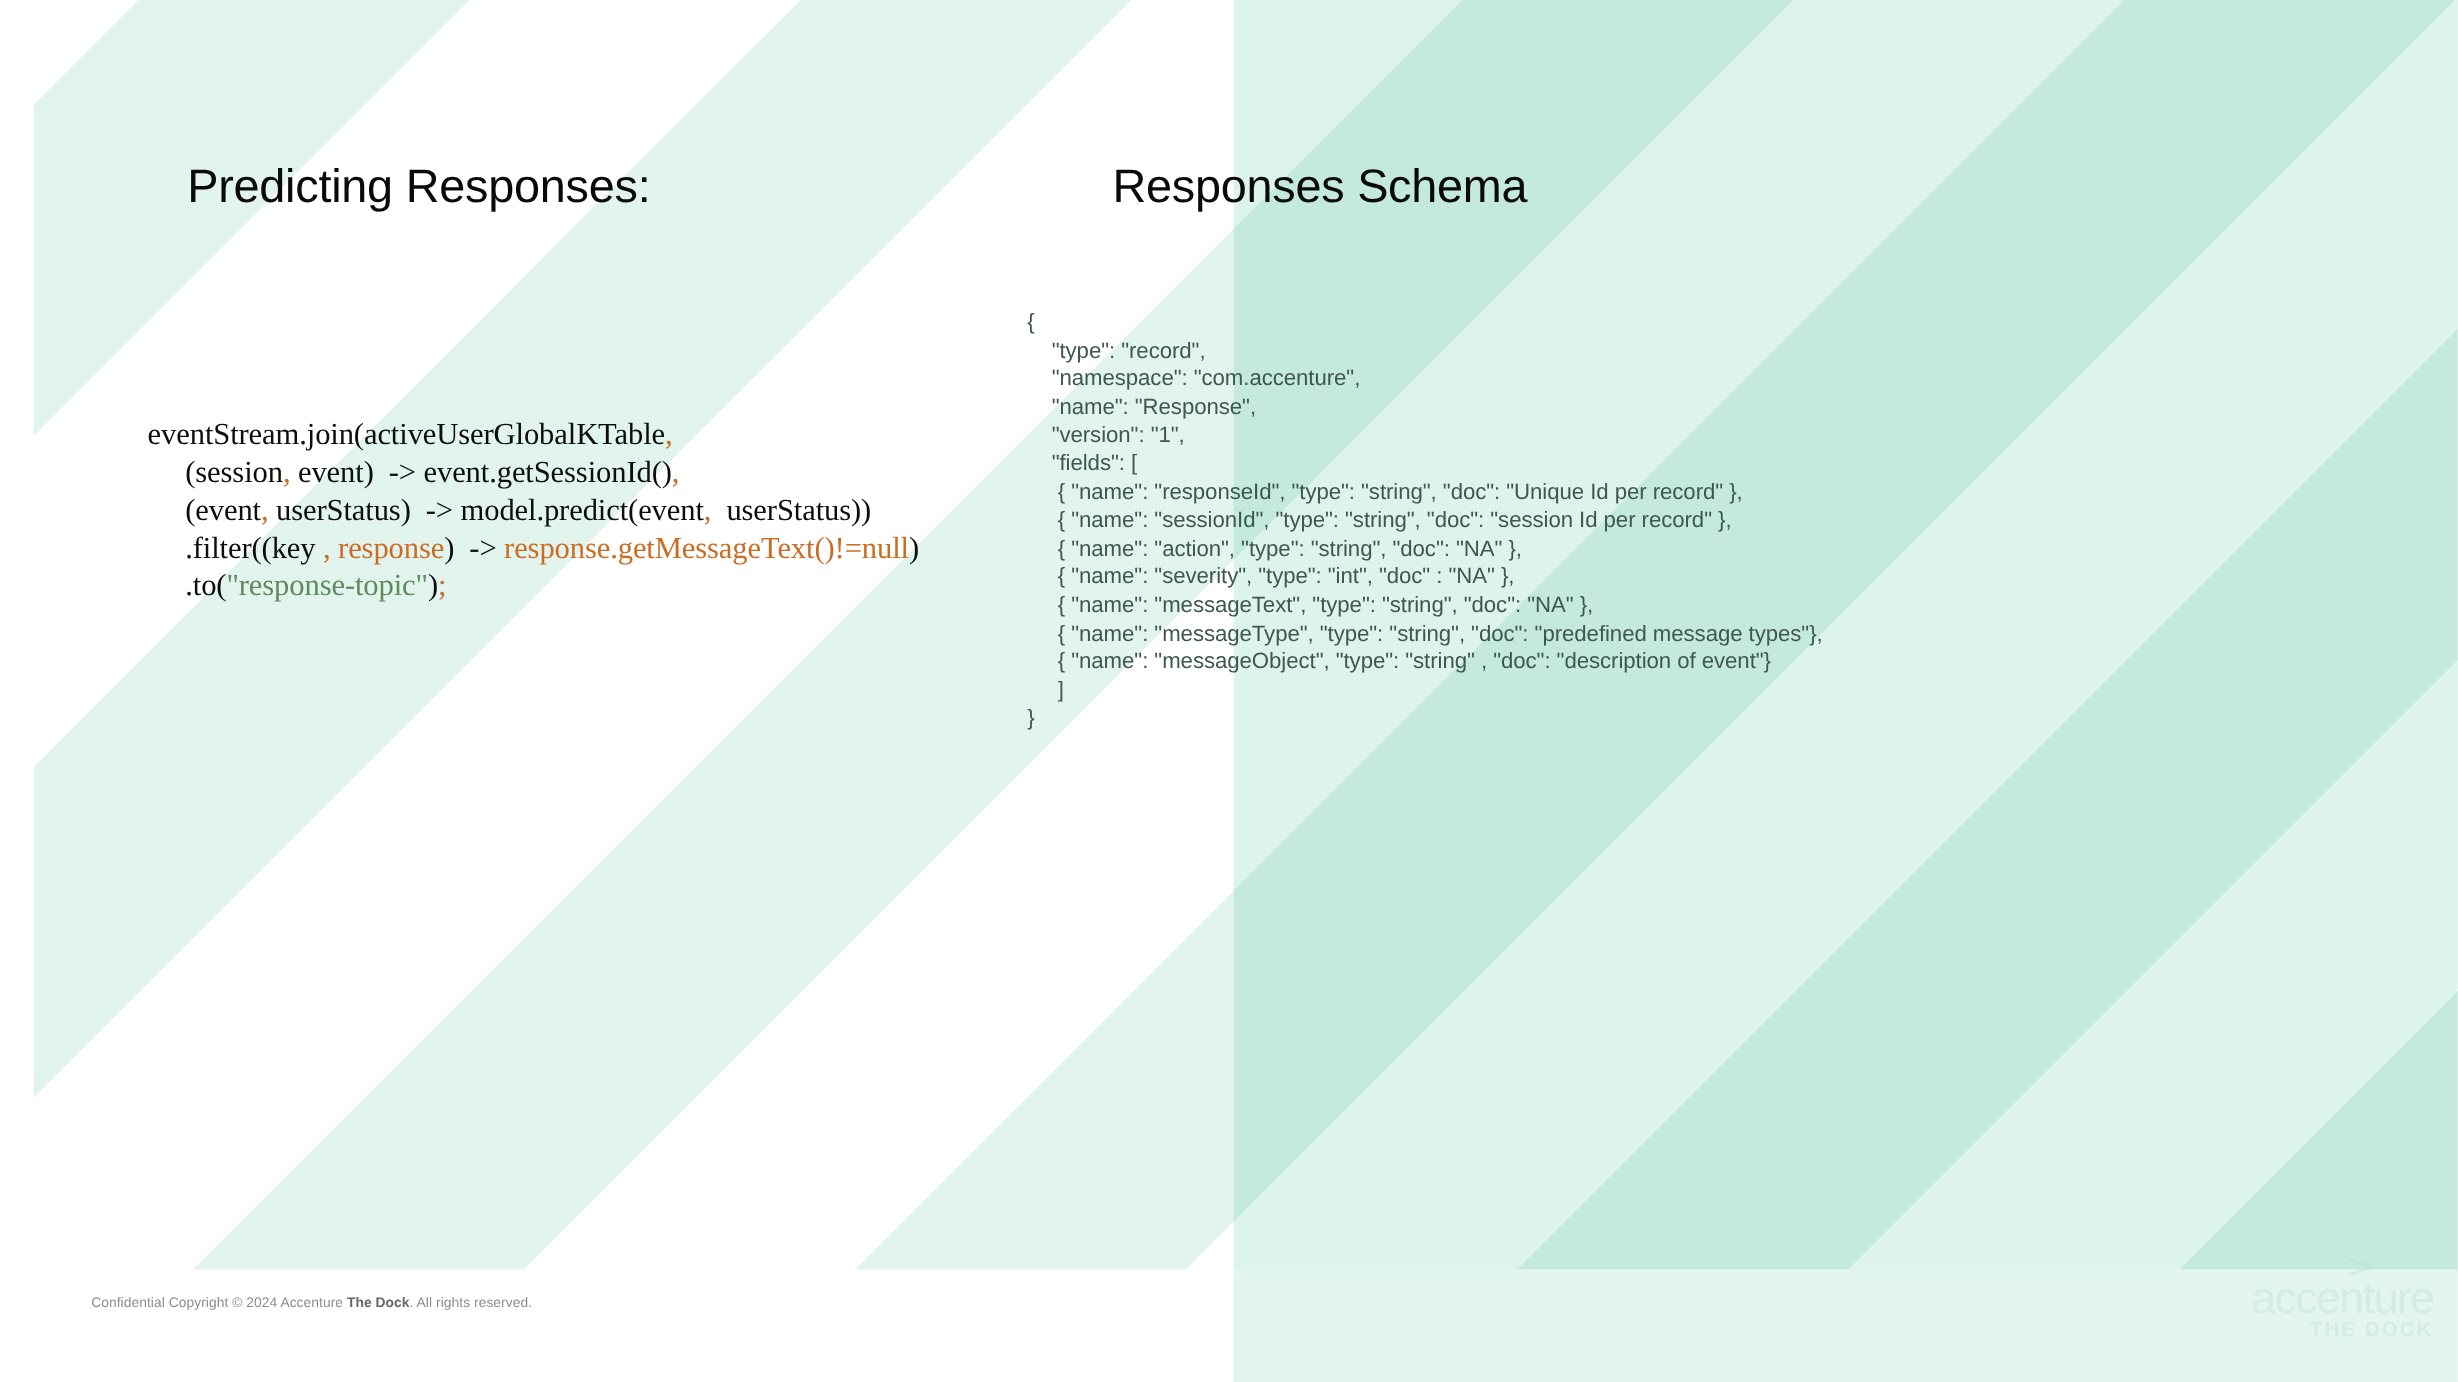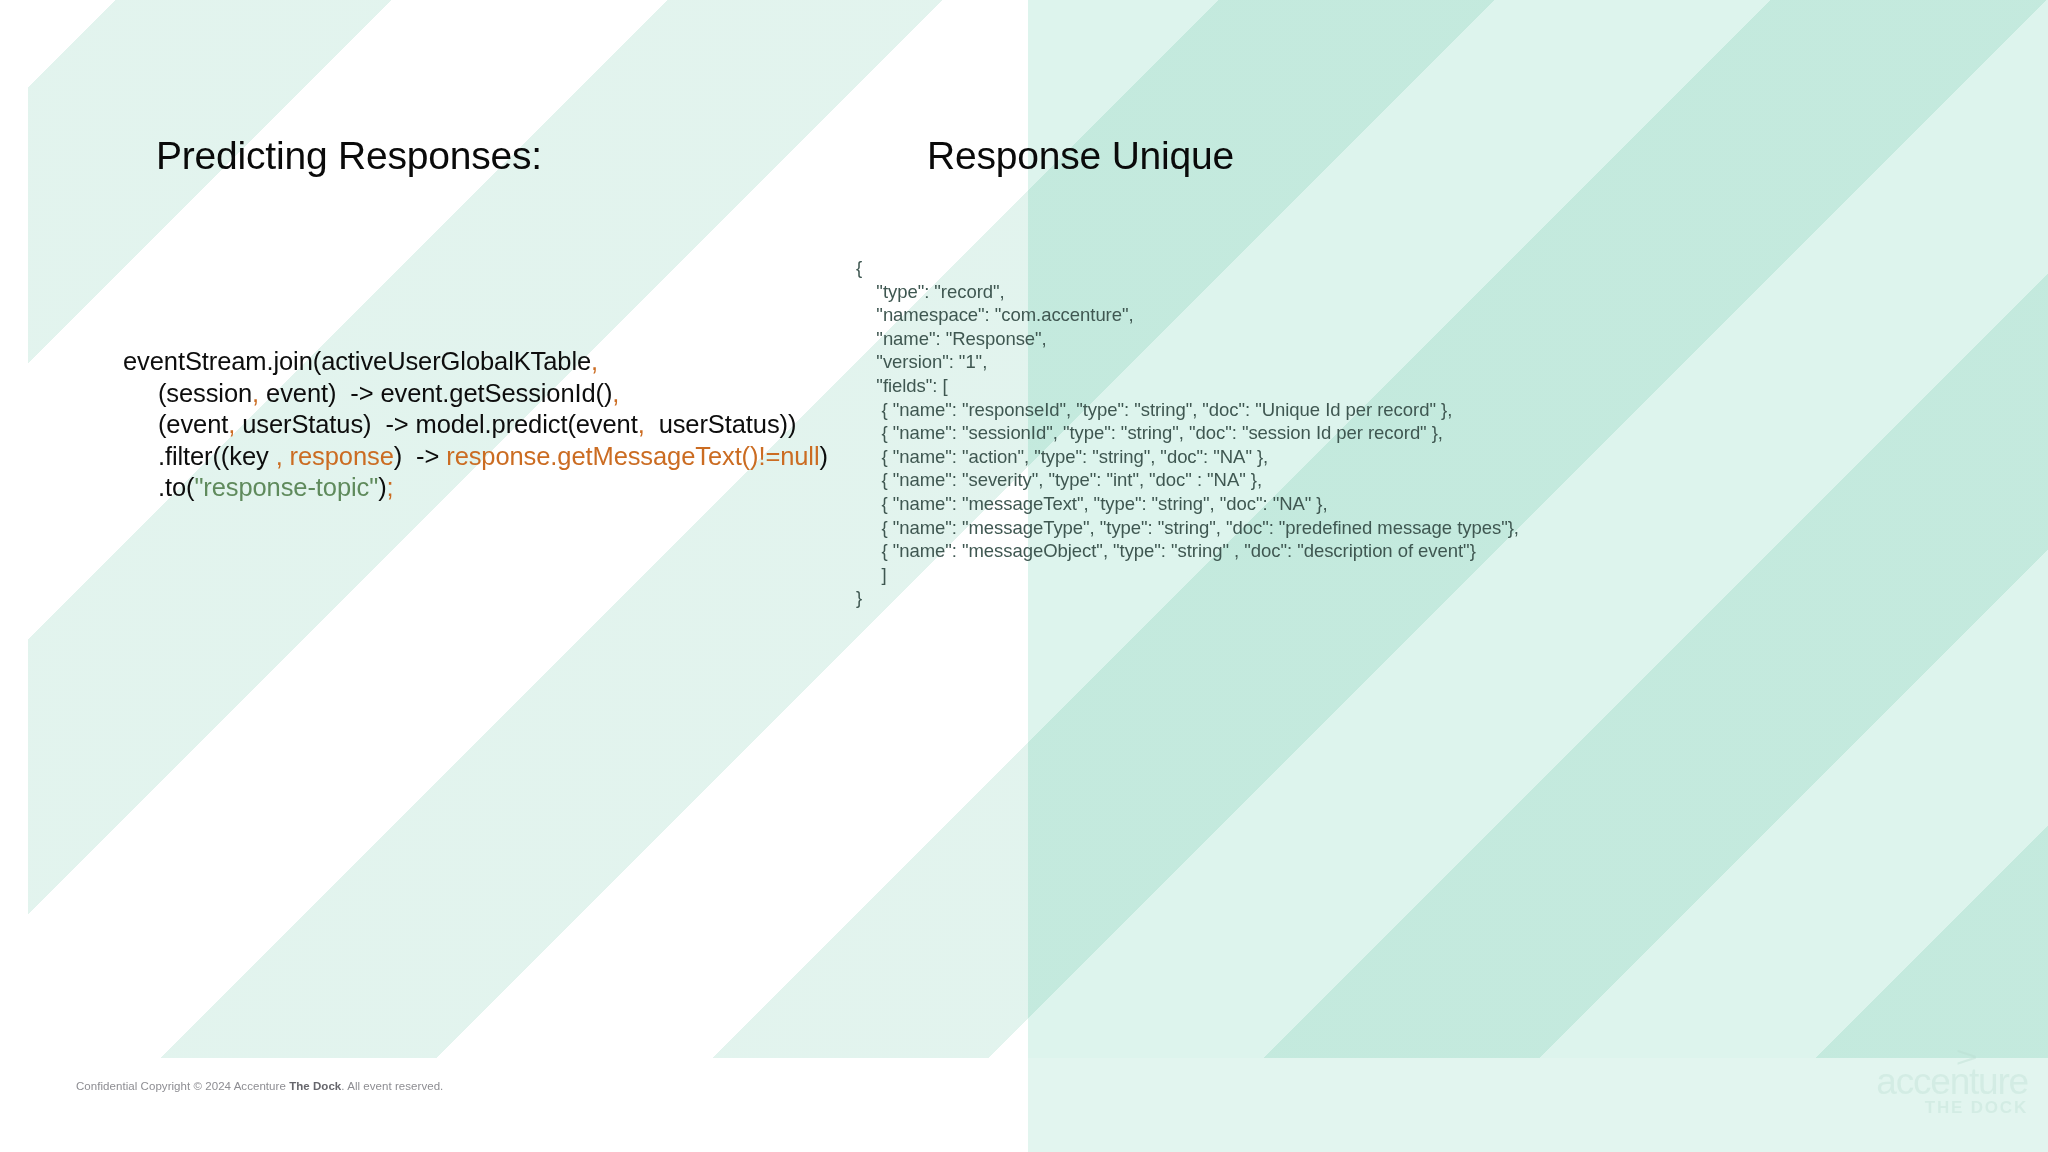--- a/index.html
+++ b/index.html
@@ -76,21 +76,21 @@
   #title-left  { left:128px; top:134px; }
   #title-right { left:899px; top:134px; }
 
   
   #code-block {
     position:absolute; left:95px; top:346px;
     font-size:25.5px; line-height:31.5px;
     color:#0d0d0d; white-space:pre;
     letter-spacing:-0.1px;
   }
-  #code-block .ln { display:block; white-space:pre; }
+  #code-block .ln { display:block; white-space:pre;font-family:Liberation Serif, serif; }
   .tk-orange { color:#cb6c22; }
   .tk-green  { color:#5f8a5c; }
 
   
   #schema-block {
     position:absolute; left:828px; top:256px;
     font-size:18.5px; line-height:23.6px;
     color:#3f5751; white-space:pre;
     letter-spacing:-0.05px;
   }
@@ -144,26 +144,26 @@
     </div>
 
     <div class="flat-bottom-left"></div>
     <div class="flat-bottom-right"></div>
   </div>
 
   <div id="title-left" class="slide-title">Predicting Responses:</div>
 
   <div id="code-block"><span class="ln"><span>eventStream.join(activeUserGlobalKTable</span><span class="tk-orange">,</span></span><span class="ln"><span>     (session</span><span class="tk-orange">,</span><span> event)  -&gt; event.getSessionId()</span><span class="tk-orange">,</span></span><span class="ln"><span>     (event</span><span class="tk-orange">,</span><span> userStatus)  -&gt; model.predict(event</span><span class="tk-orange">,</span><span>  userStatus))</span></span><span class="ln"><span>     .filter((key </span><span class="tk-orange">, response</span><span>)  -&gt; </span><span class="tk-orange">response.getMessageText()</span><span class="tk-orange">!=</span><span class="tk-orange">null</span><span>)</span></span><span class="ln"><span>     .to(</span><span class="tk-green">"response-topic"</span><span>)</span><span class="tk-orange">;</span></span></div>
 
-  <div id="title-right" class="slide-title">Response Unique</div>
+  <div id="title-right" class="slide-title">Responses Schema</div>
 
   <div id="schema-block"><span class="ln">{</span><span class="ln">    "type": "record",</span><span class="ln">    "namespace": "com.accenture",</span><span class="ln">    "name": "Response",</span><span class="ln">    "version": "1",</span><span class="ln">    "fields": [</span><span class="ln">     { "name": "responseId", "type": "string", "doc": "Unique Id per record" },</span><span class="ln">     { "name": "sessionId", "type": "string", "doc": "session Id per record" },</span><span class="ln">     { "name": "action", "type": "string", "doc": "NA" },</span><span class="ln">     { "name": "severity", "type": "int", "doc" : "NA" },</span><span class="ln">     { "name": "messageText", "type": "string", "doc": "NA" },</span><span class="ln">     { "name": "messageType", "type": "string", "doc": "predefined message types"},</span><span class="ln">     { "name": "messageObject", "type": "string" , "doc": "description of event"}</span><span class="ln">     ]</span><span class="ln">}</span></div>
 
   <div id="footer-copyright">
-    <span>Confidential Copyright © 2024 Accenture </span><b>The Dock</b><span>. All event reserved.</span>
+    <span>Confidential Copyright © 2024 Accenture </span><b>The Dock</b><span>. All rights reserved.</span>
   </div>
 
   <div id="brand-logo">
     <span class="greater">&gt;</span>
     <span class="wordmark">accenture</span>
     <span class="subwordmark">THE DOCK</span>
   </div>
 
 </div>
 

